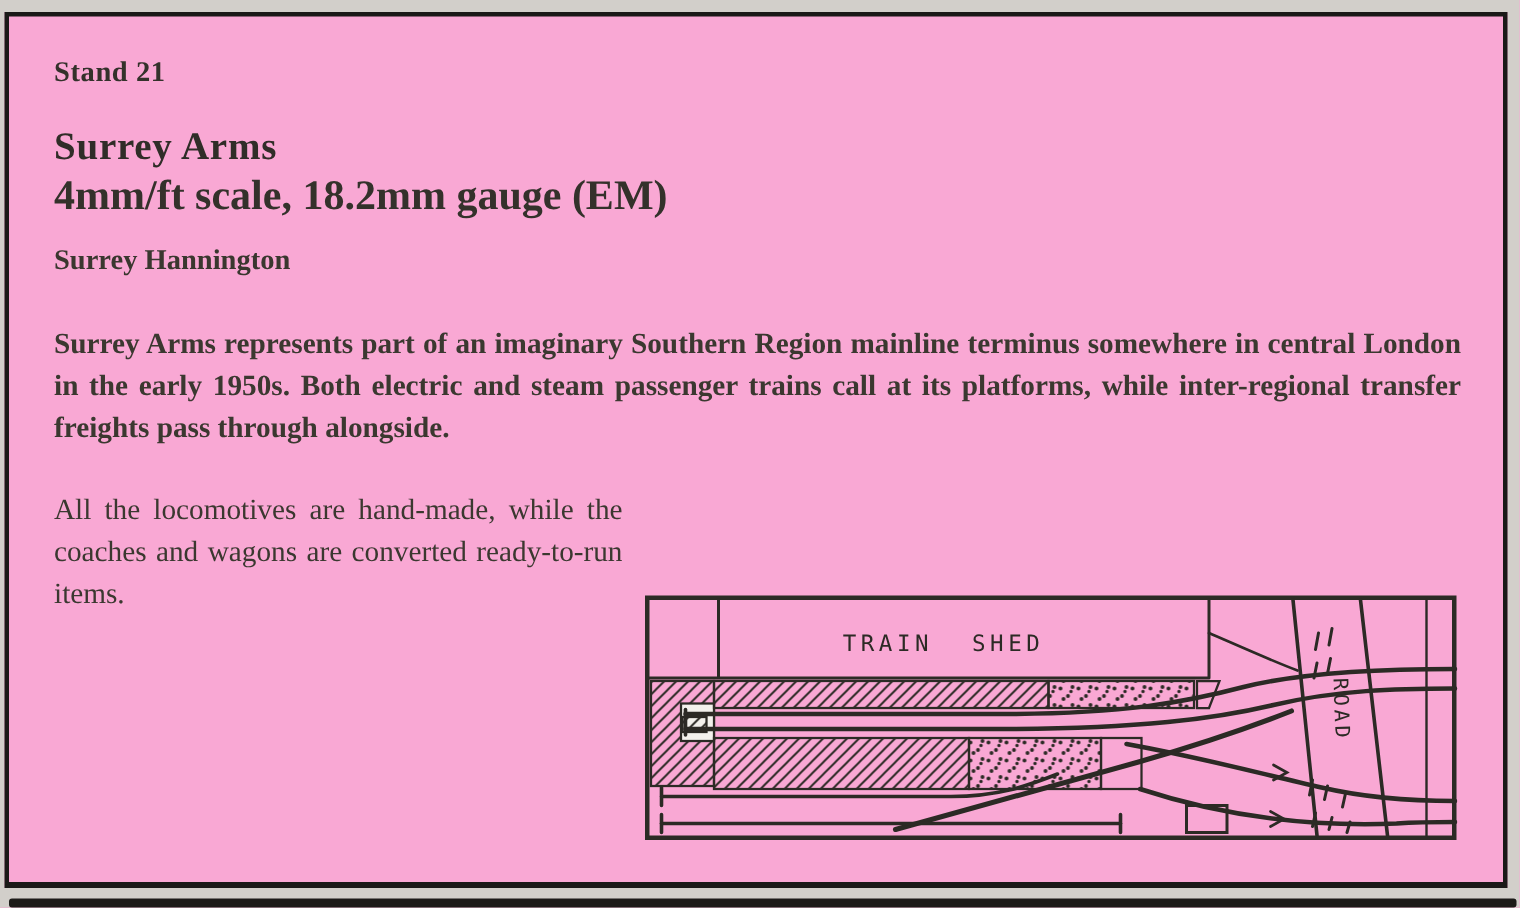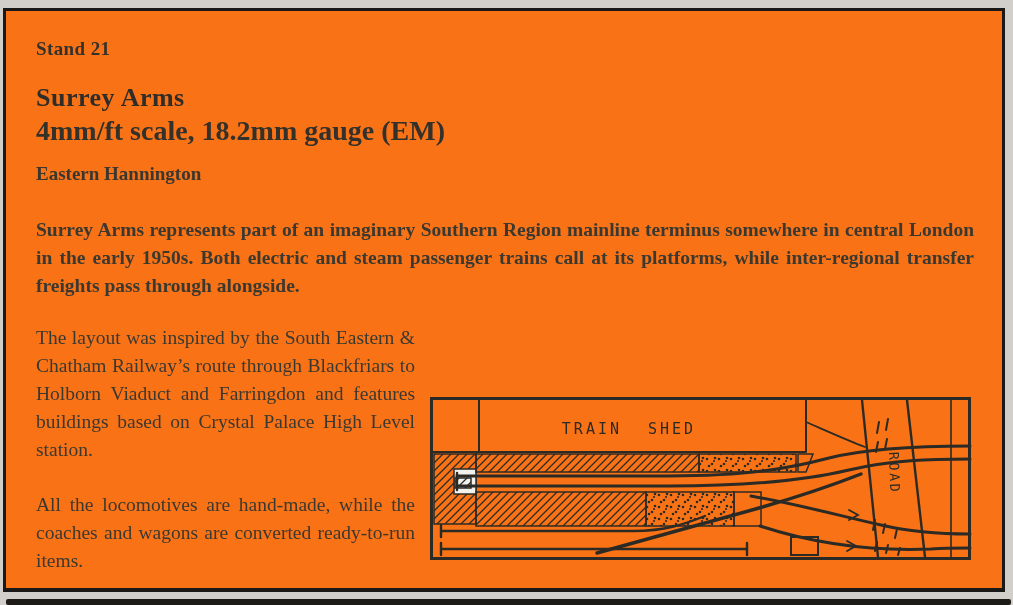--- a/index.html
+++ b/index.html
@@ -8,21 +8,21 @@
     background:#d2cfca;
     font-family:"Liberation Serif", serif;
   }
   
   .scan-band{
     position:absolute;left:6px;right:2px;bottom:0;height:6px;
     background:#1c1b18;border-radius:2px;
   }
   .frame{
     position:absolute;top:8px;left:3px;right:8px;bottom:13px;
-    background:#f97316;
+    background:#f9a8d4;
     border:3px solid #1a1917;border-bottom-width:4px;
   }
   .content{
     position:absolute;top:16px;left:30px;right:28px;bottom:0;
     color:#3a372f;
   }
   .stand{
     font-weight:bold;font-size:19px;line-height:24px;margin-top:10px;
     letter-spacing:.4px;color:#34312b;
   }
@@ -59,21 +59,21 @@
 
 <div class="frame">
   <div class="content">
 
     <div class="stand">Stand 21</div>
 
     <h1 class="title">Surrey Arms</h1>
 
     <div class="scale-line">4mm/ft scale, 18.2mm gauge (EM)</div>
 
-    <div class="author">Eastern Hannington</div>
+    <div class="author">Surrey Hannington</div>
 
     <div class="para first">
       <span>Surrey Arms represents part of an imaginary Southern Region mainline terminus somewhere in central London in the early 1950s. Both electric and steam passenger trains call at its platforms, while inter-regional transfer freights pass through alongside.</span>
     </div>
 
     <div class="para">
 
       
       <div class="figure">
         <svg width="545" height="168" viewBox="0 0 545 168">
@@ -137,21 +137,20 @@
             </g>
             <path d="M420,114 L429,119 L420,124 M418,145 L427,150 L418,155" stroke-width="1.8"></path>
             <rect x="362" y="141" width="27" height="18" stroke-width="2"></rect>
           </g>
 
           <text class="sketch-label" x="200" y="38" text-anchor="middle" font-size="15" letter-spacing="3" word-spacing="14">TRAIN SHED</text>
           <text class="sketch-label" transform="translate(460,56) rotate(88)" font-size="13.5" letter-spacing="2.5">ROAD</text>
         </svg>
       </div>
 
-      <span>The layout was inspired by the South Eastern &amp; Chatham Railway’s route through Blackfriars to Holborn Viaduct and Farringdon and features buildings based on Crystal Palace High Level station.</span>
     </div>
 
     <div class="para last">
       <span>All the locomotives are hand-made, while the coaches and wagons are converted ready-to-run items.</span>
     </div>
 
   </div>
 </div>
 
 <div class="scan-band"></div>

